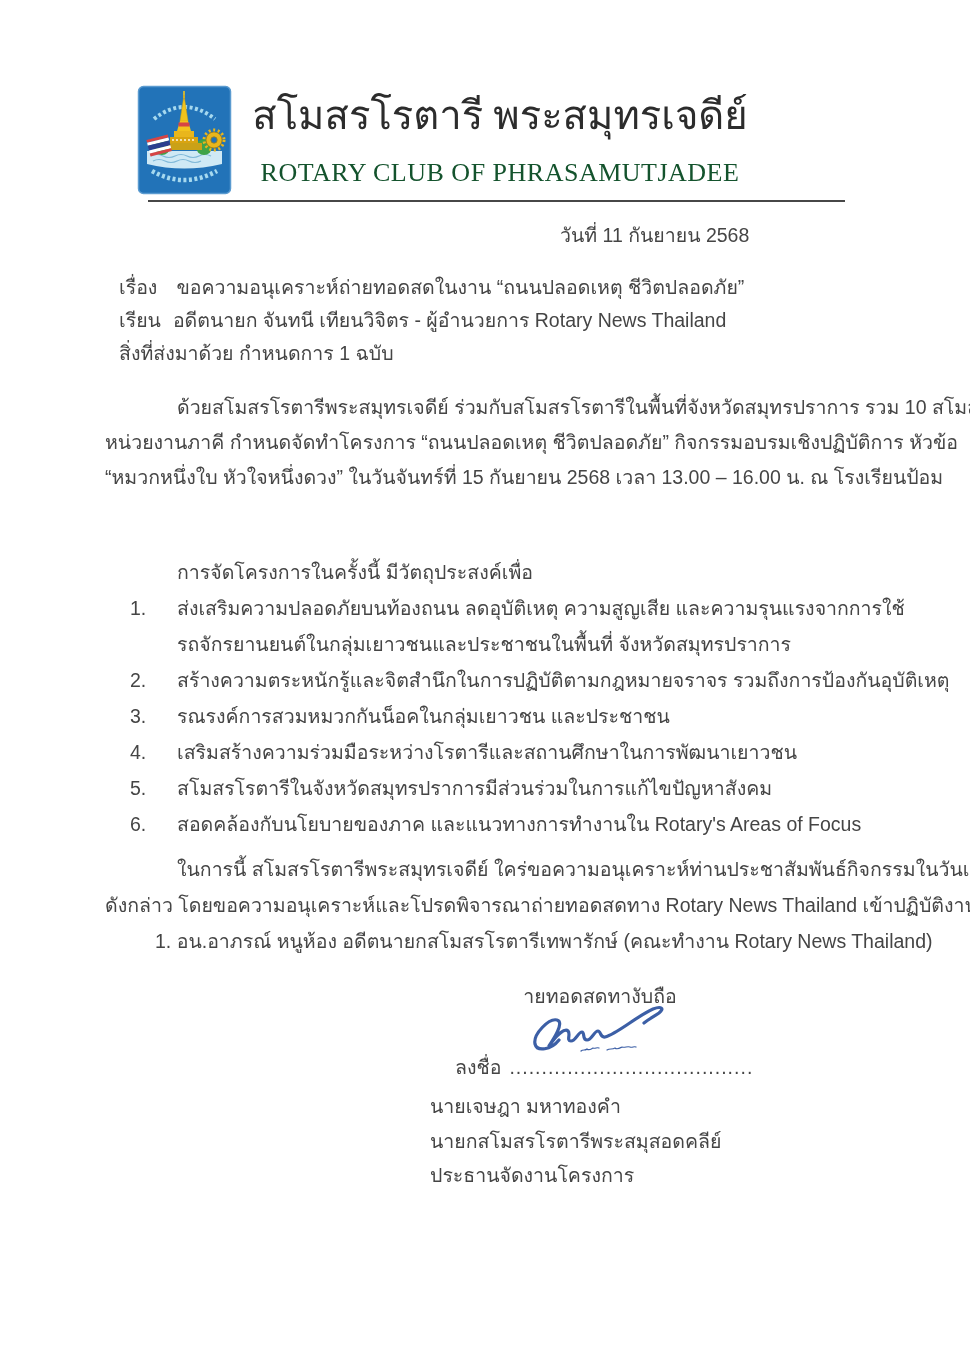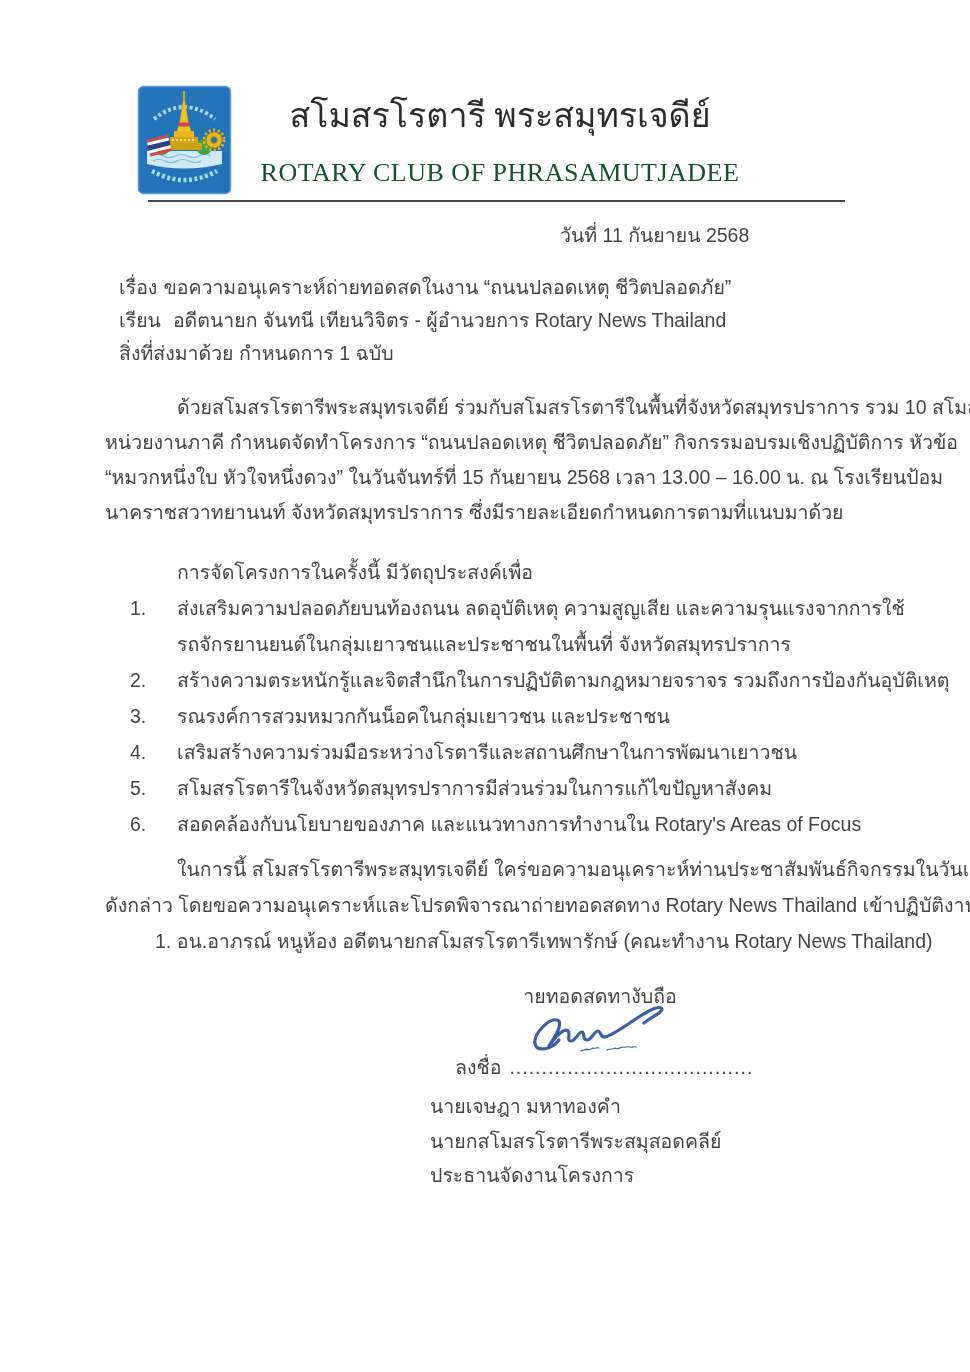--- a/index.html
+++ b/index.html
@@ -11,34 +11,34 @@
     font-family:"Liberation Sans","DejaVu Sans",sans-serif;
     color:#454545;
     overflow:hidden;
   }
   .abs{position:absolute;}
   
   .logo{left:137px;top:85px;width:95px;height:110px;}
   .title-th{
     left:235px;top:90px;width:530px;text-align:center;
     font-family:"Liberation Serif","DejaVu Serif",serif;
-    font-size:34px;line-height:52px;color:#2c2c2c;white-space:nowrap;
+    font-size:40px;line-height:52px;color:#2c2c2c;white-space:nowrap;
   }
   .title-en{
     left:235px;top:158px;width:530px;text-align:center;
     font-family:"Liberation Serif","DejaVu Serif",serif;
     font-size:26px;letter-spacing:0.5px;color:#14532d;white-space:nowrap;
   }
   .header-rule{left:148px;top:200px;width:697px;height:2px;background:#474747;}
   
   .t{font-size:19.5px;}
   .date-line{left:560px;top:220px;white-space:nowrap;}
   .meta{left:119px;top:271px;line-height:33px;}
   .meta .row{display:flex;white-space:nowrap;}
-  .meta .lbl-subject{margin-right:6px;text-align:right;}
+  .meta .lbl-subject{margin-right:19px;text-align:right;}
   .meta .lbl-to{margin-right:12px;}
   .para1{left:105px;top:390px;width:745px;line-height:35px;}
   .para1 .line,.para2 .line{white-space:nowrap;}
   .indent{padding-left:72px;}
   .objectives{left:105px;top:554px;width:745px;line-height:36px;}
   .obj-row{display:flex;white-space:nowrap;}
   .obj-num{margin-left:25px;width:47px;flex:0 0 47px;}
   .para2{left:105px;top:851px;width:760px;line-height:36px;}
   .broadcast{padding-left:50px;}
   
@@ -111,21 +111,20 @@
       <span class="lbl-to">เรียน</span>
       <span>อดีตนายก จันทนี เทียนวิจิตร - ผู้อำนวยการ Rotary News Thailand</span>
     </div>
     <div class="row">สิ่งที่ส่งมาด้วย กำหนดการ 1 ฉบับ</div>
   </div>
 
   <div class="abs t para1">
     <div class="line indent">ด้วยสโมสรโรตารีพระสมุทรเจดีย์ ร่วมกับสโมสรโรตารีในพื้นที่จังหวัดสมุทรปราการ รวม 10 สโมสร และ</div>
     <div class="line">หน่วยงานภาคี กำหนดจัดทำโครงการ “ถนนปลอดเหตุ ชีวิตปลอดภัย” กิจกรรมอบรมเชิงปฏิบัติการ หัวข้อ</div>
     <div class="line">“หมวกหนึ่งใบ หัวใจหนึ่งดวง”  ในวันจันทร์ที่ 15 กันยายน 2568 เวลา 13.00 – 16.00 น. ณ โรงเรียนป้อม</div>
-    <div class="line">นาคราชสวาทยานนท์ จังหวัดสมุทรปราการ ซึ่งมีรายละเอียดกำหนดการตามที่แนบมาด้วย</div>
   </div>
 
   <div class="abs t objectives">
     <div class="indent">การจัดโครงการในครั้งนี้ มีวัตถุประสงค์เพื่อ</div>
     <div class="obj-row">
       <span class="obj-num">1.</span>
       <span>ส่งเสริมความปลอดภัยบนท้องถนน ลดอุบัติเหตุ ความสูญเสีย และความรุนแรงจากการใช้</span>
     </div>
     <div class="obj-row">
       <span class="obj-num"></span>

